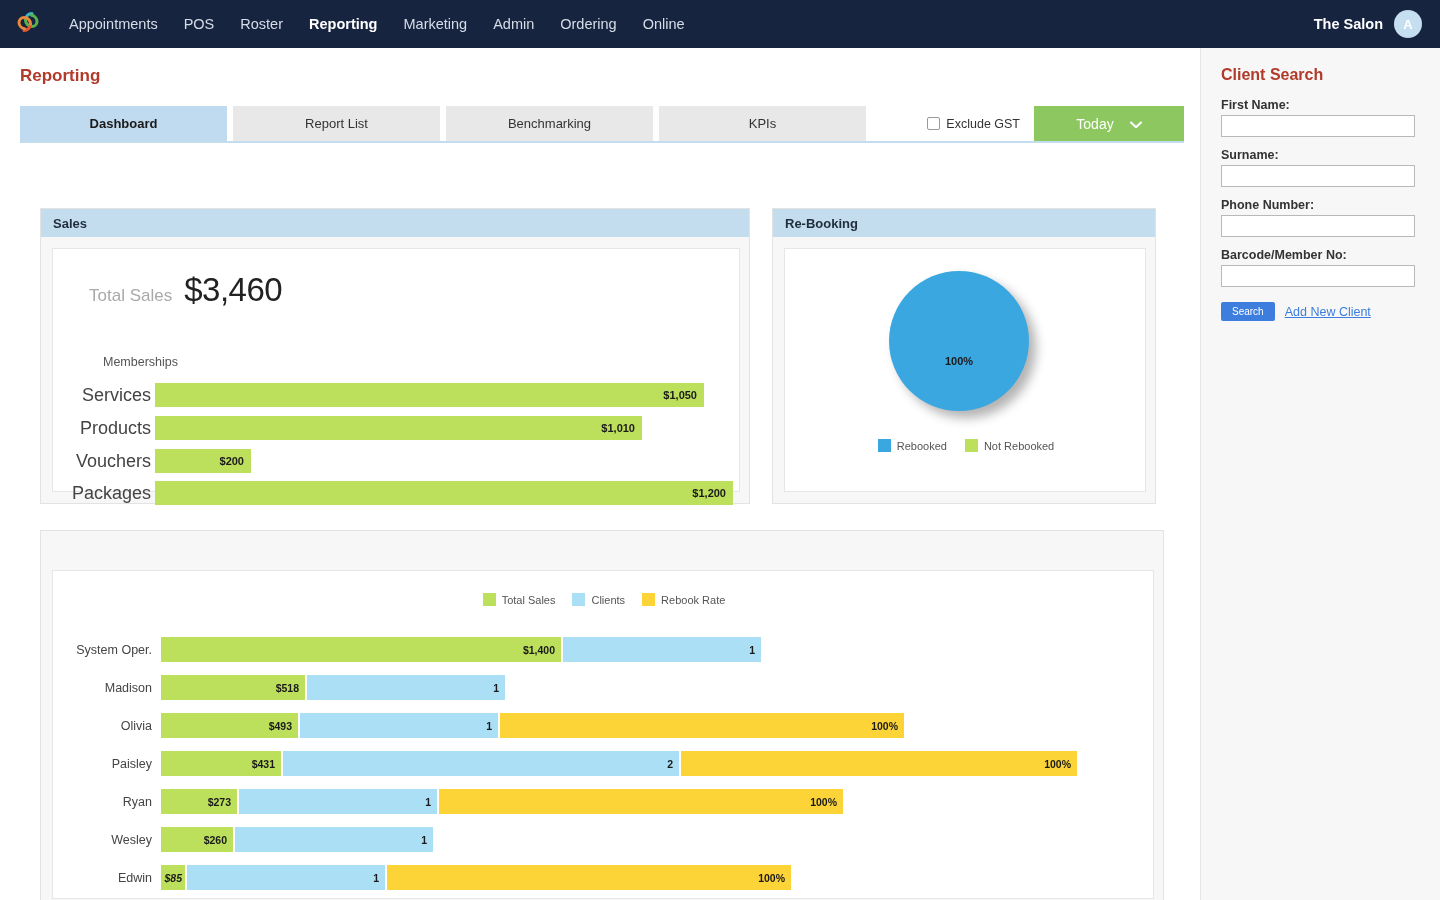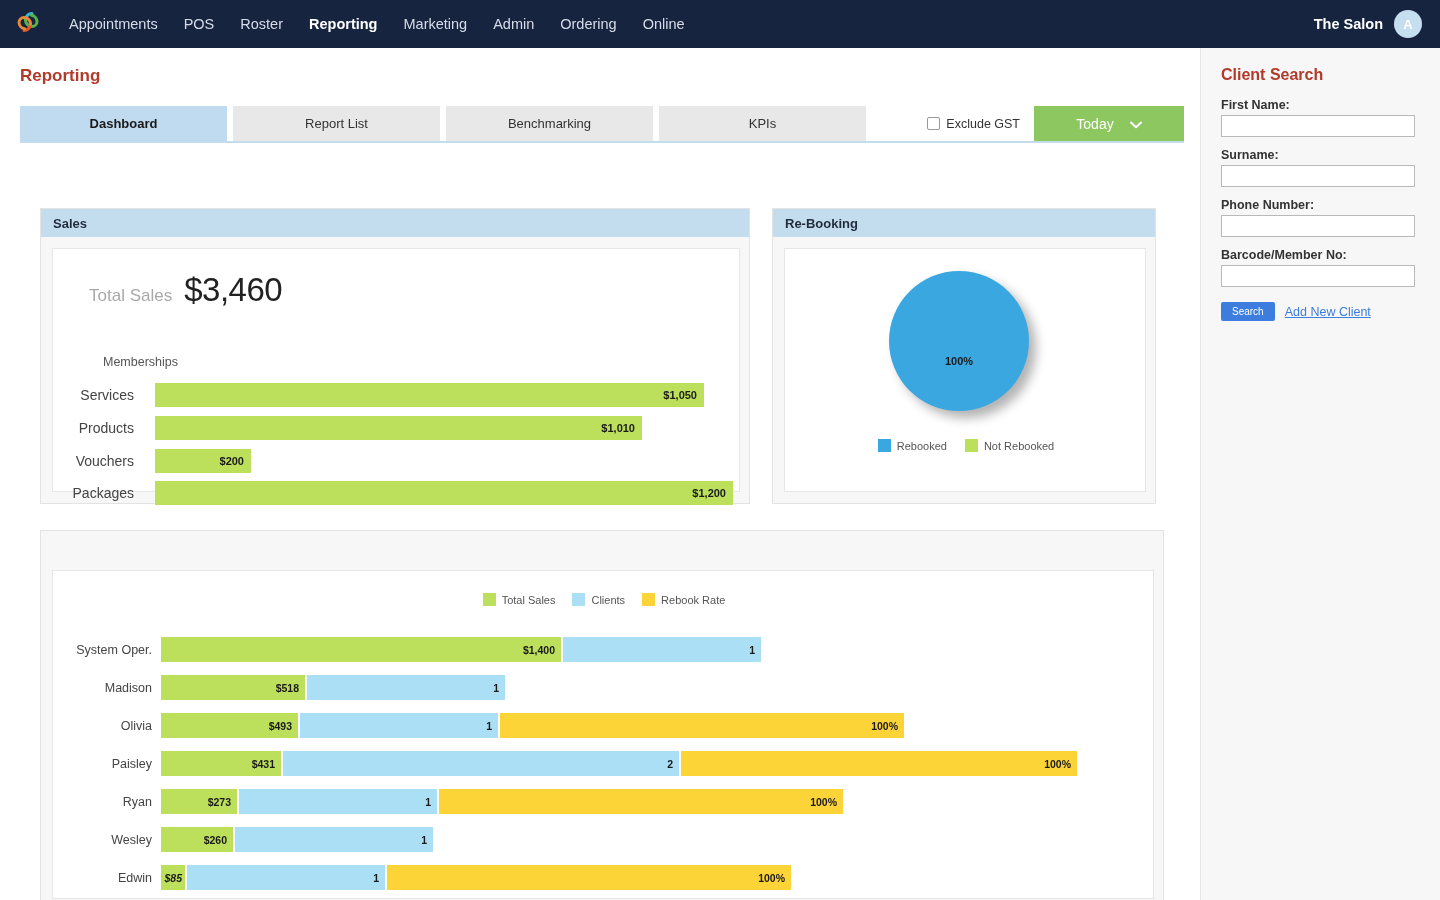--- a/index.html
+++ b/index.html
@@ -118,22 +118,22 @@
   .total-value { font-size: 33px; color: #222222; letter-spacing: -0.5px; }
   .memberships-label {
     position: absolute; left: 50px; top: 106px;
     font-size: 12.5px; color: #555555;
   }
   .sbar-row {
     position: absolute; height: 24px;
     display: flex; align-items: center;
   }
   .sbar-label {
-    width: 92px; text-align: right; padding-right: 21px;
-    font-size: 14px; color: #444444;
+    width: 92px; text-align: right; padding-right: 4px;
+    font-size: 18px; color: #444444;
   }
   .sbar {
     height: 24px; background: #bde05c;
     display: flex; align-items: center; justify-content: flex-end;
     padding-right: 7px;
     font-size: 11px; font-weight: bold; color: #1a1a1a;
   }
 
   
   .pie-wrap { position: absolute; left: 0; top: 0; width: 362px; height: 244px; }

